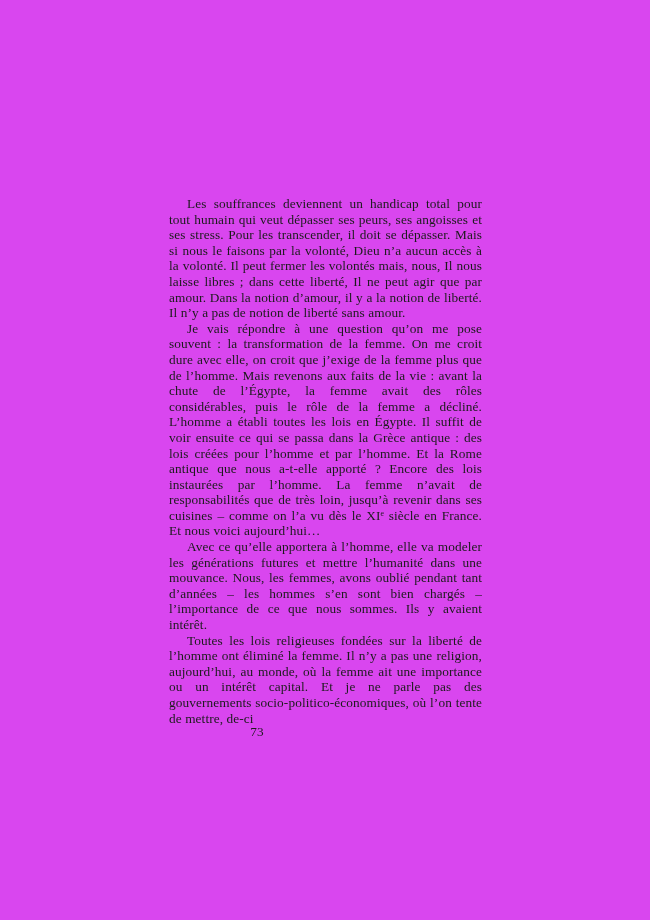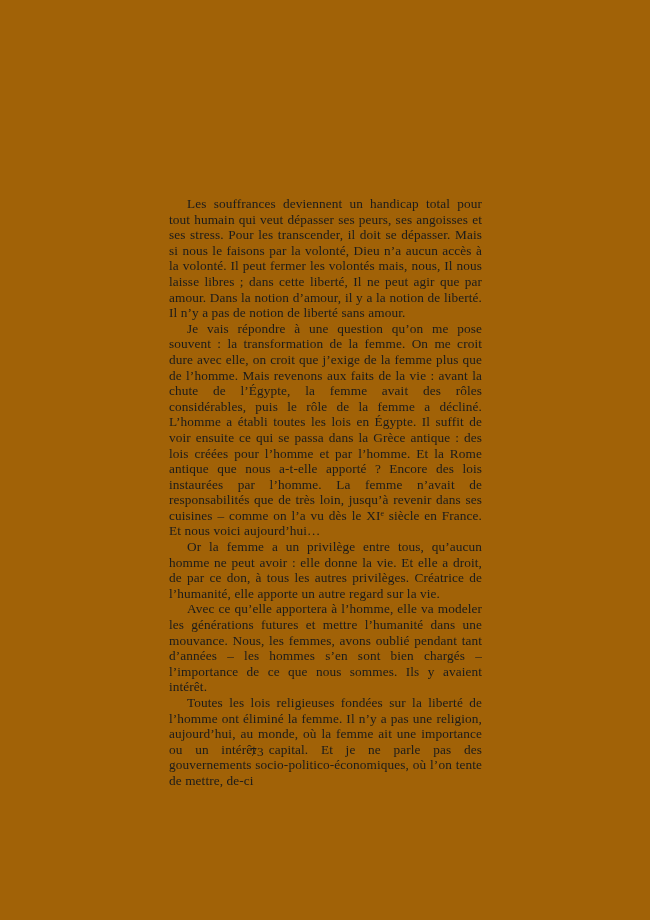--- a/index.html
+++ b/index.html
@@ -4,21 +4,21 @@
 <style>
   html, body {
     margin: 0;
     padding: 0;
     background: #ffffff;
   }
   .book-page {
     position: relative;
     width: 650px;
     height: 920px;
-    background: #a16207;
+    background: #d946ef;
     font-family: "Liberation Serif", "DejaVu Serif", serif;
     color: #1b1b1b;
     overflow: hidden;
   }
   .text-block {
     position: absolute;
     left: 169px;
     top: 196px;
     width: 313px;
     font-size: 13.3px;
@@ -28,32 +28,31 @@
   }
   .para {
     margin: 0;
     text-indent: 18px;
     hyphens: none;
     -webkit-hyphens: none;
   }
   .page-number {
     position: absolute;
     left: 0;
-    top: 744px;
+    top: 724px;
     width: 514px;
     text-align: center;
     font-size: 13.3px;
     line-height: 15.6px;
   }
 </style>
 </head>
 <body>
 
 <div class="book-page">
   <div class="text-block">
     <p class="para">Les souffrances deviennent un handicap total pour tout humain qui veut dépasser ses peurs, ses angoisses et ses stress. Pour les transcender, il doit se dépasser. Mais si nous le faisons par la volonté, Dieu n’a aucun accès à la volonté. Il peut fermer les volontés mais, nous, Il nous laisse libres ; dans cette liberté, Il ne peut agir que par amour. Dans la notion d’amour, il y a la notion de liberté. Il n’y a pas de notion de liberté sans amour.</p>
     <p class="para">Je vais répondre à une question qu’on me pose souvent : la transformation de la femme. On me croit dure avec elle, on croit que j’exige de la femme plus que de l’homme. Mais revenons aux faits de la vie : avant la chute de l’Égypte, la femme avait des rôles considérables, puis le rôle de la femme a décliné. L’homme a établi toutes les lois en Égypte. Il suffit de voir ensuite ce qui se passa dans la Grèce antique : des lois créées pour l’homme et par l’homme. Et la Rome antique que nous a-t-elle apporté ? Encore des lois instaurées par l’homme. La femme n’avait de responsabilités que de très loin, jusqu’à revenir dans ses cuisines – comme on l’a vu dès le XIᵉ siècle en France. Et nous voici aujourd’hui…</p>
-    <p class="para">Or la femme a un privilège entre tous, qu’aucun homme ne peut avoir : elle donne la vie. Et elle a droit, de par ce don, à tous les autres privilèges. Créatrice de l’humanité, elle apporte un autre regard sur la vie.</p>
     <p class="para">Avec ce qu’elle apportera à l’homme, elle va modeler les générations futures et mettre l’humanité dans une mouvance. Nous, les femmes, avons oublié pendant tant d’années – les hommes s’en sont bien chargés – l’importance de ce que nous sommes. Ils y avaient intérêt.</p>
     <p class="para">Toutes les lois religieuses fondées sur la liberté de l’homme ont éliminé la femme. Il n’y a pas une religion, aujourd’hui, au monde, où la femme ait une importance ou un intérêt capital. Et je ne parle pas des gouvernements socio-politico-économiques, où l’on tente de mettre, de-ci</p>
   </div>
   <div class="page-number">73</div>
 </div>
 
 </body></html>

